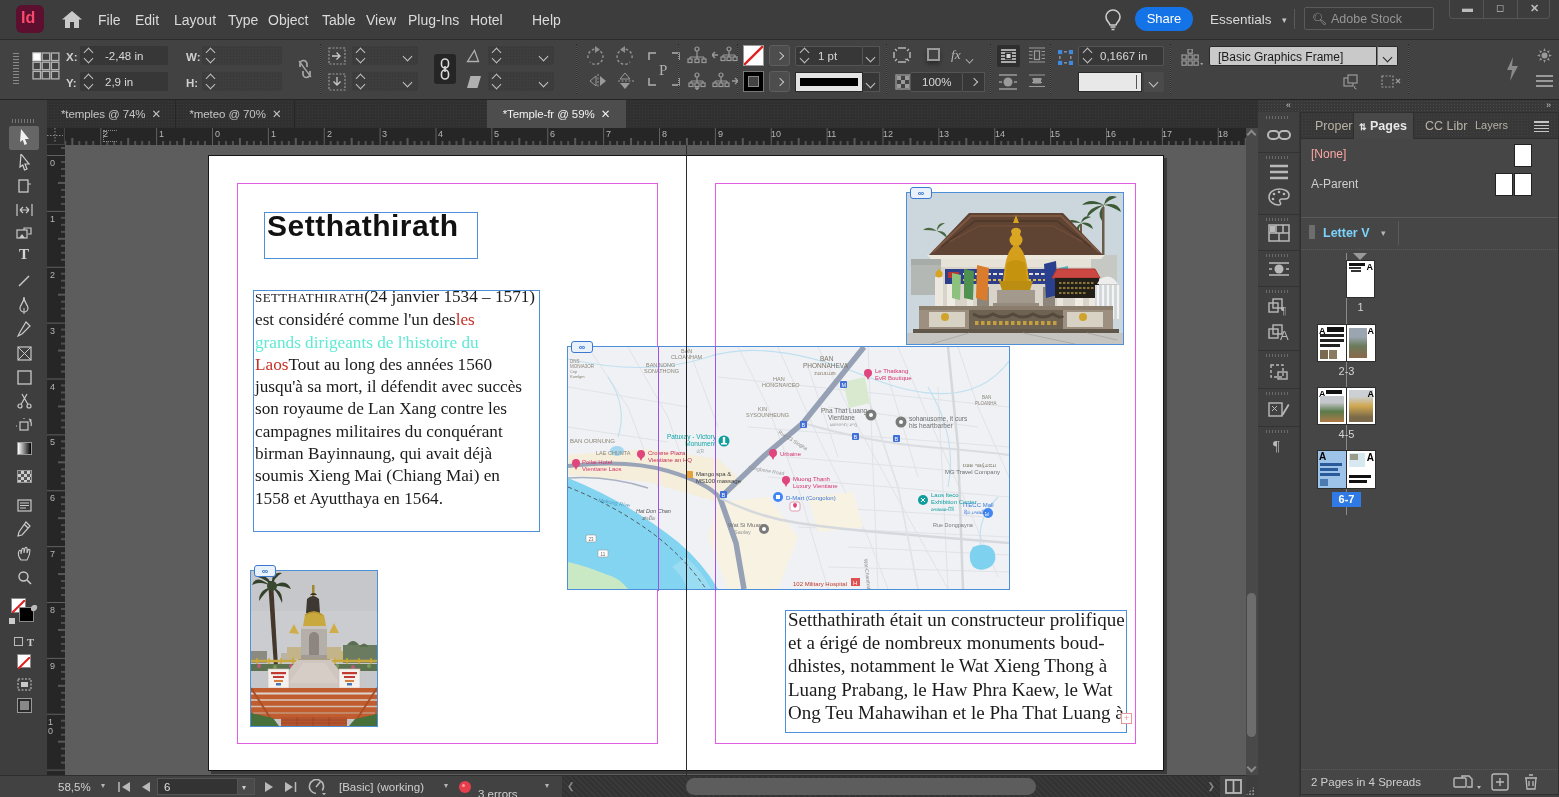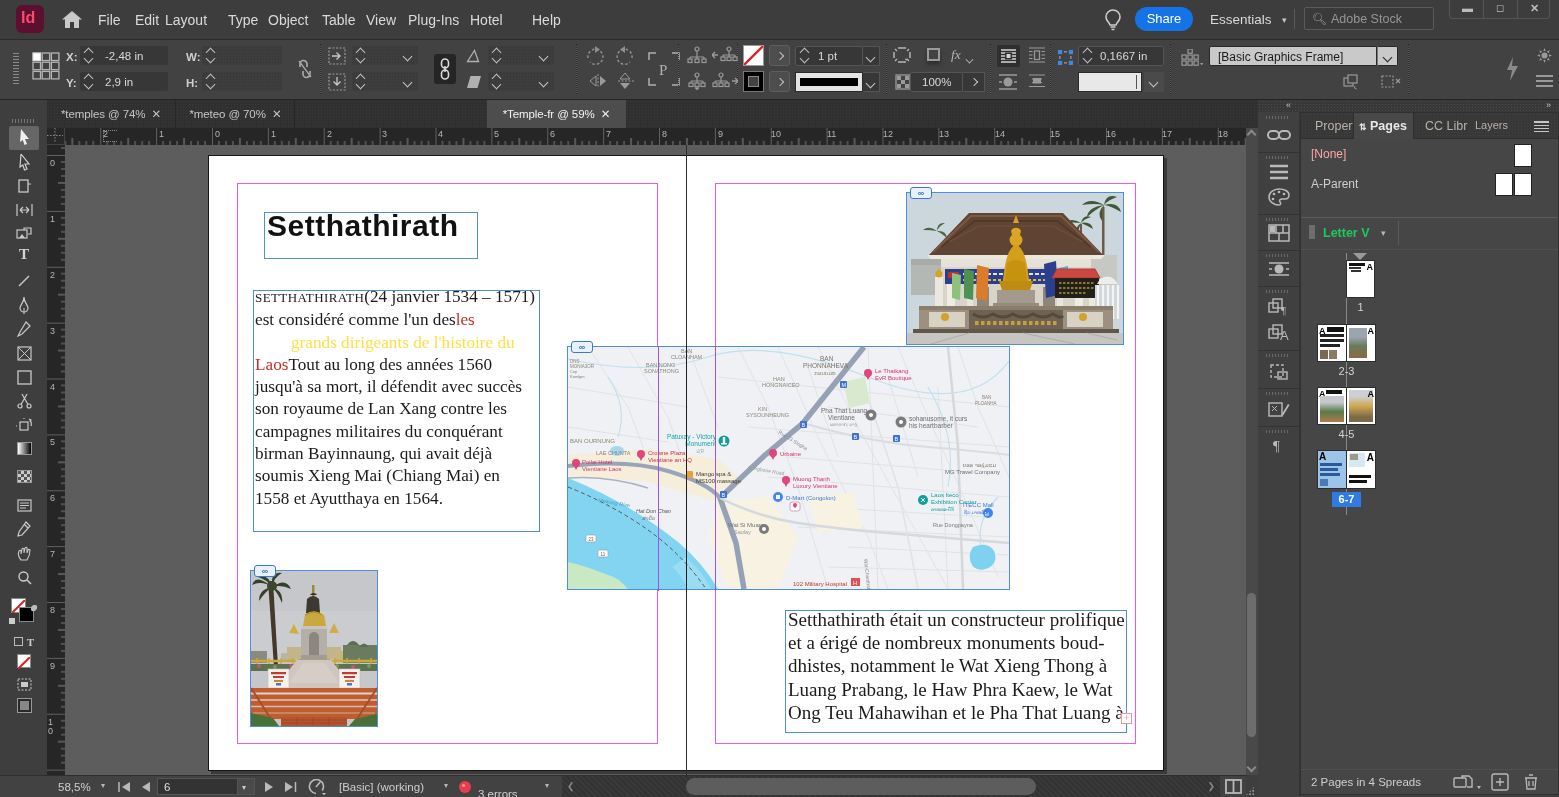--- a/index.html
+++ b/index.html
@@ -39,21 +39,21 @@
 
 <div id="menubar" class="abs">
   <div class="abs" style="left:16px;top:5px;width:28px;height:28px;background:#5c0f2e;border-radius:6px;">
       <span style="position:absolute;left:5px;top:4px;font-size:16px;font-weight:bold;color:#fb4a6c;font-family:'Liberation Sans';">Id</span>
     </div>
   <svg class="abs" style="left:62px;top:11px" width="20" height="17" viewBox="0 0 20 17">
       <path d="M10 0 L20 8.5 L17 8.5 L17 17 L12 17 L12 11 L8 11 L8 17 L3 17 L3 8.5 L0 8.5 Z" fill="#c9c9c9"></path>
     </svg>
   <span class="menu" style="left:98px;">File</span>
   <span class="menu" style="left:135px;">Edit</span>
-  <span class="menu" style="left:165px;">Layout</span>
+  <span class="menu" style="left:174px;">Layout</span>
   <span class="menu" style="left:228px;">Type</span>
   <span class="menu" style="left:268px;">Object</span>
   <span class="menu" style="left:322px;">Table</span>
   <span class="menu" style="left:366px;">View</span>
   <span class="menu" style="left:408px;">Plug-Ins</span>
   <span class="menu" style="left:470px;">Hotel</span>
   <span class="menu" style="left:532px;">Help</span>
   <svg class="abs" style="left:1103px;top:8px" width="20" height="24" viewBox="0 0 20 24">
       <path d="M10 2 a7 7 0 0 1 7 7 c0 3-2 4.5-3 6 l-1 2 h-6 l-1-2 c-1-1.5-3-3-3-6 a7 7 0 0 1 7-7z" fill="none" stroke="#cccccc" stroke-width="1.6"></path>
       <path d="M7.5 19 h5 M8.5 21.5 h3" stroke="#cccccc" stroke-width="1.4"></path>
@@ -547,21 +547,21 @@
   <div class="abs" style="left:172px;top:38px;width:421px;height:561px;border:1px solid #e35ce3;"></div>
   <div class="abs" style="left:650px;top:38px;width:421px;height:561px;border:1px solid #e35ce3;"></div>
 
   <div class="abs" style="left:199px;top:67px;width:214px;height:47px;border:1px solid #4e8fd9;"></div>
   <div class="abs" style="left:202px;top:64px;font-weight:bold;font-size:30px;letter-spacing:0.5px;color:#111;">Setthathirath</div>
 
   <div class="abs" style="left:188px;top:145px;width:287px;height:242px;border:1px solid #4e8fd9;"></div>
   <div class="abs serif" style="left:190px;top:141px;width:292px;font-size:17.2px;line-height:22.3px;color:#1b1b1b;white-space:nowrap;">
     <span style="font-size:13px;letter-spacing:.4px;">SETTHATHIRATH</span>(24 janvier 1534 – 1571)<br>
     est considéré comme l'un des<span style="color:#c53028;">les</span><br>
-    <span style="color:#fde047;margin-left:36px;">grands dirigeants de l'histoire du</span><br>
+    <span style="color:#5eead4;">grands dirigeants de l'histoire du</span><br>
     <span style="color:#c53028;">Laos</span>Tout au long des années 1560<br>
     jusqu'à sa mort, il défendit avec succès<br>
     son royaume de Lan Xang contre les<br>
     campagnes militaires du conquérant<br>
     birman Bayinnaung, qui avait déjà<br>
     soumis Xieng Mai (Chiang Mai) en<br>
     1558 et Ayutthaya en 1564.
   </div>
 
   <div class="abs" style="left:185px;top:425px;width:128px;height:157px;border:1px solid #4e8fd9;">
@@ -1011,21 +1011,21 @@
     </div>
 
     <div style="position:absolute;left:10px;top:34px;color:#fca5a5;font-size:12px;">[None]</div>
     <div style="position:absolute;left:213px;top:31px;width:18px;height:23px;background:#fff;border:1px solid #222;"></div>
     <div style="position:absolute;left:10px;top:64px;color:#cecece;font-size:12px;">A-Parent</div>
     <div style="position:absolute;left:194px;top:60px;width:18px;height:23px;background:#fff;border:1px solid #222;"></div>
     <div style="position:absolute;left:213px;top:60px;width:18px;height:23px;background:#fff;border:1px solid #222;"></div>
     <div style="position:absolute;left:0;top:104px;width:257px;border-top:1px solid #5a5a5a;"></div>
 
     <div style="position:absolute;left:8px;top:112px;width:6px;height:14px;background:#6e6e6e;"></div>
-    <div style="position:absolute;left:22px;top:113px;color:#22c55e;font-size:12.5px;font-weight:bold;">Letter V</div>
+    <div style="position:absolute;left:22px;top:113px;color:#7dd3fc;font-size:12.5px;font-weight:bold;">Letter V</div>
     <span style="position:absolute;left:80px;top:115px;color:#b5b5b5;font-size:9px;">▾</span>
     <div style="position:absolute;left:97px;top:108px;height:24px;border-left:1px solid #5a5a5a;"></div>
     <div style="position:absolute;left:0;top:136px;width:257px;border-top:1px dotted #5a5a5a;"></div>
 
     <div style="position:absolute;left:45px;top:140px;height:262px;border-left:1px solid #8a8a8a;"></div>
 
     <div style="position:absolute;left:52px;top:140px;width:0;height:0;border-left:7px solid transparent;border-right:7px solid transparent;border-top:7px solid #9a9a9a;"></div>
     <div class="thumb" style="left:46px;top:148px;width:27px;height:36px;">
       <div style="position:absolute;left:2px;top:2px;width:16px;height:3px;background:#111;"></div>
       <div style="position:absolute;left:2px;top:6px;width:12px;height:2px;background:#333;"></div>

